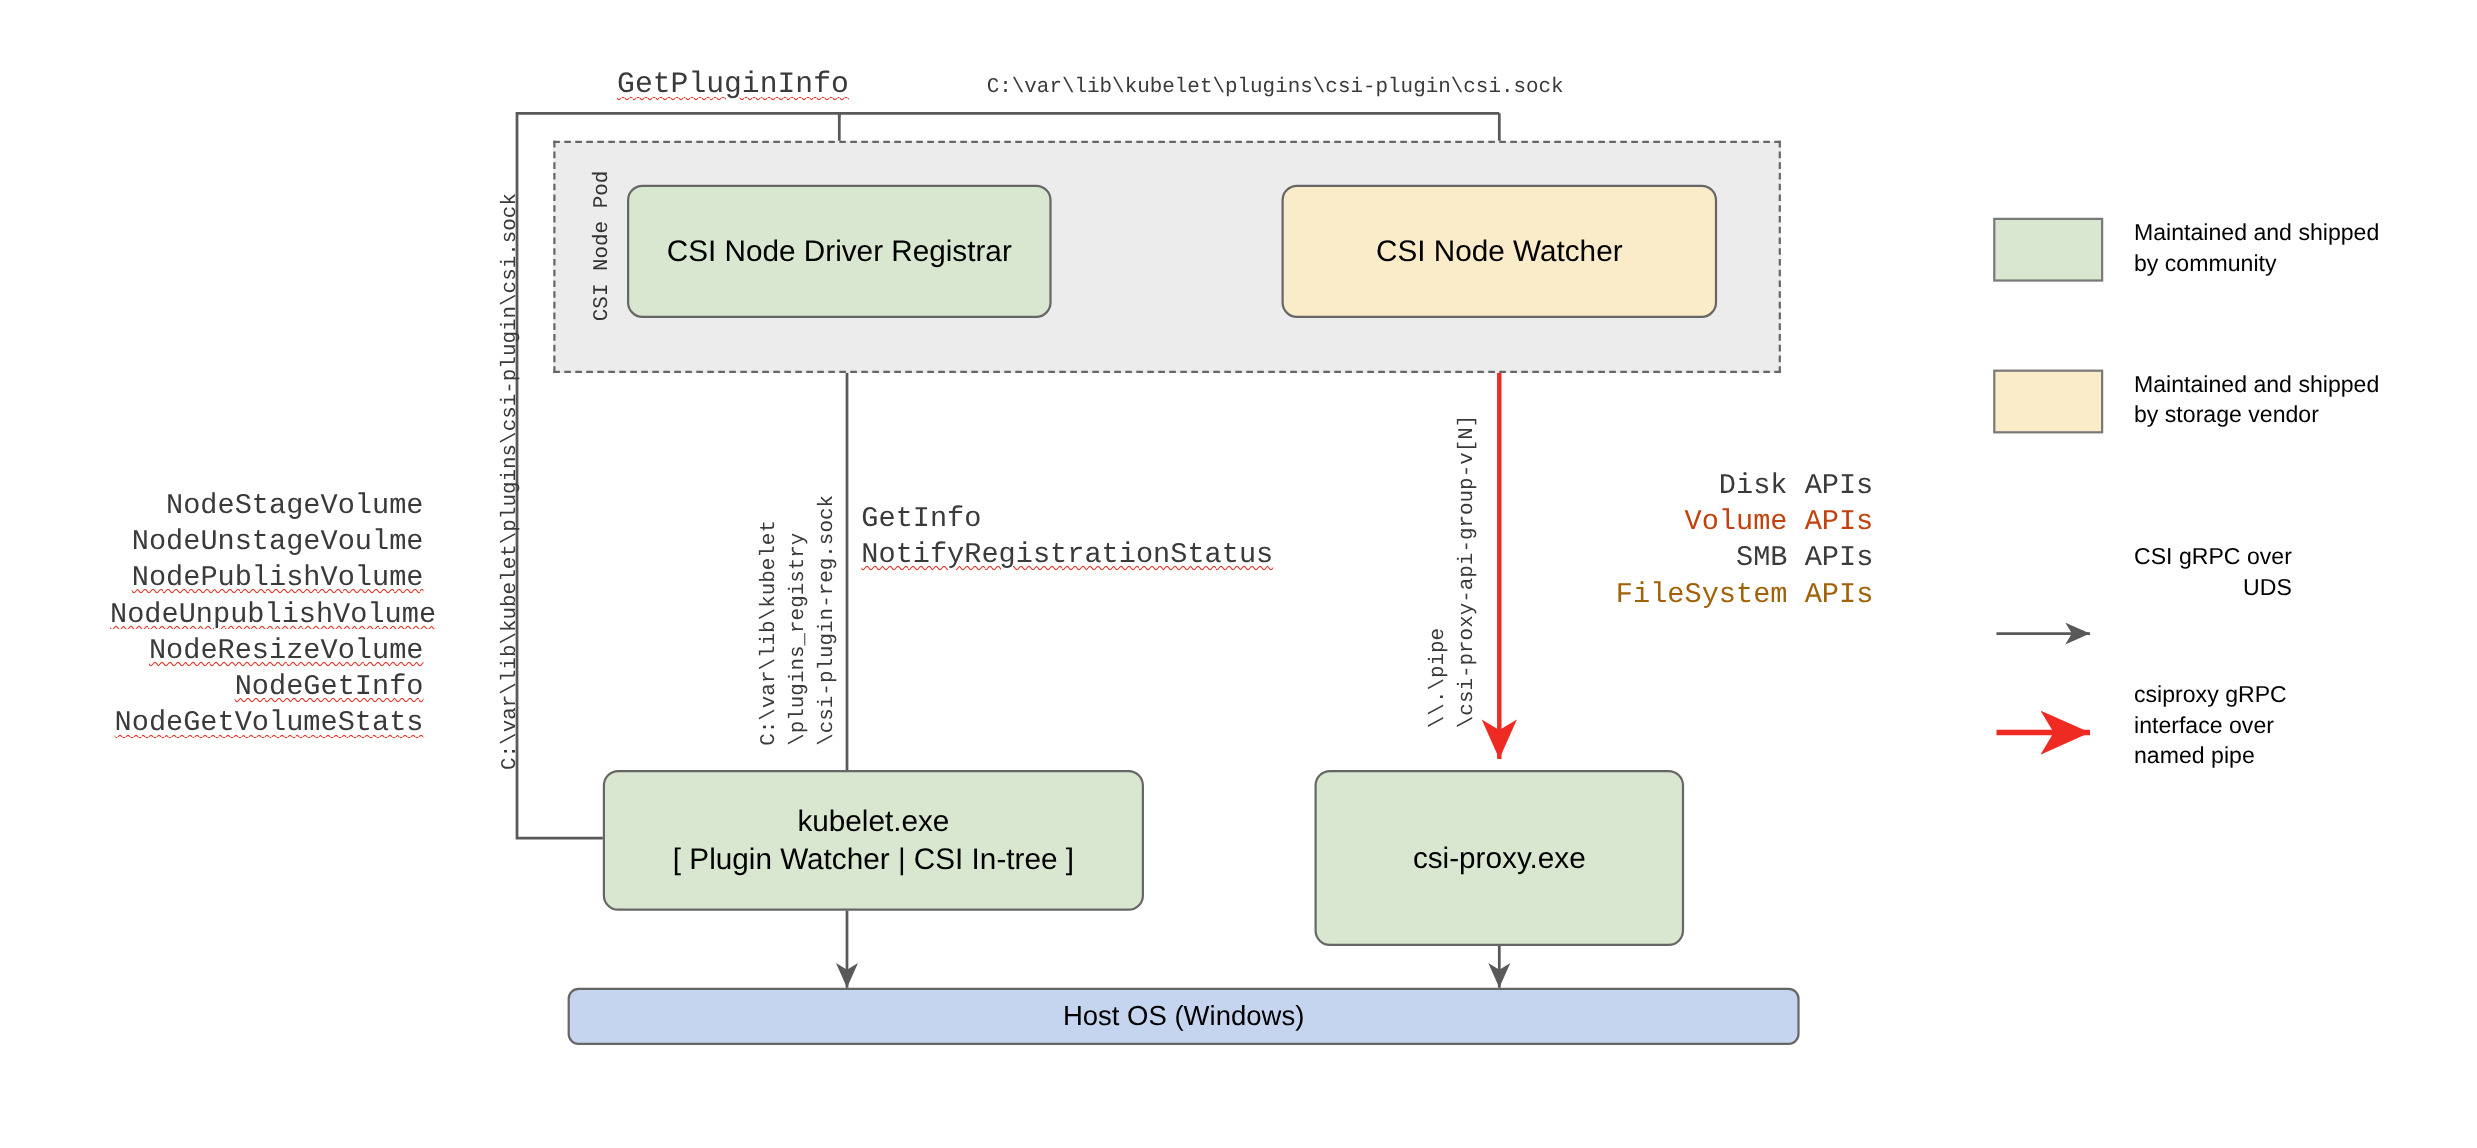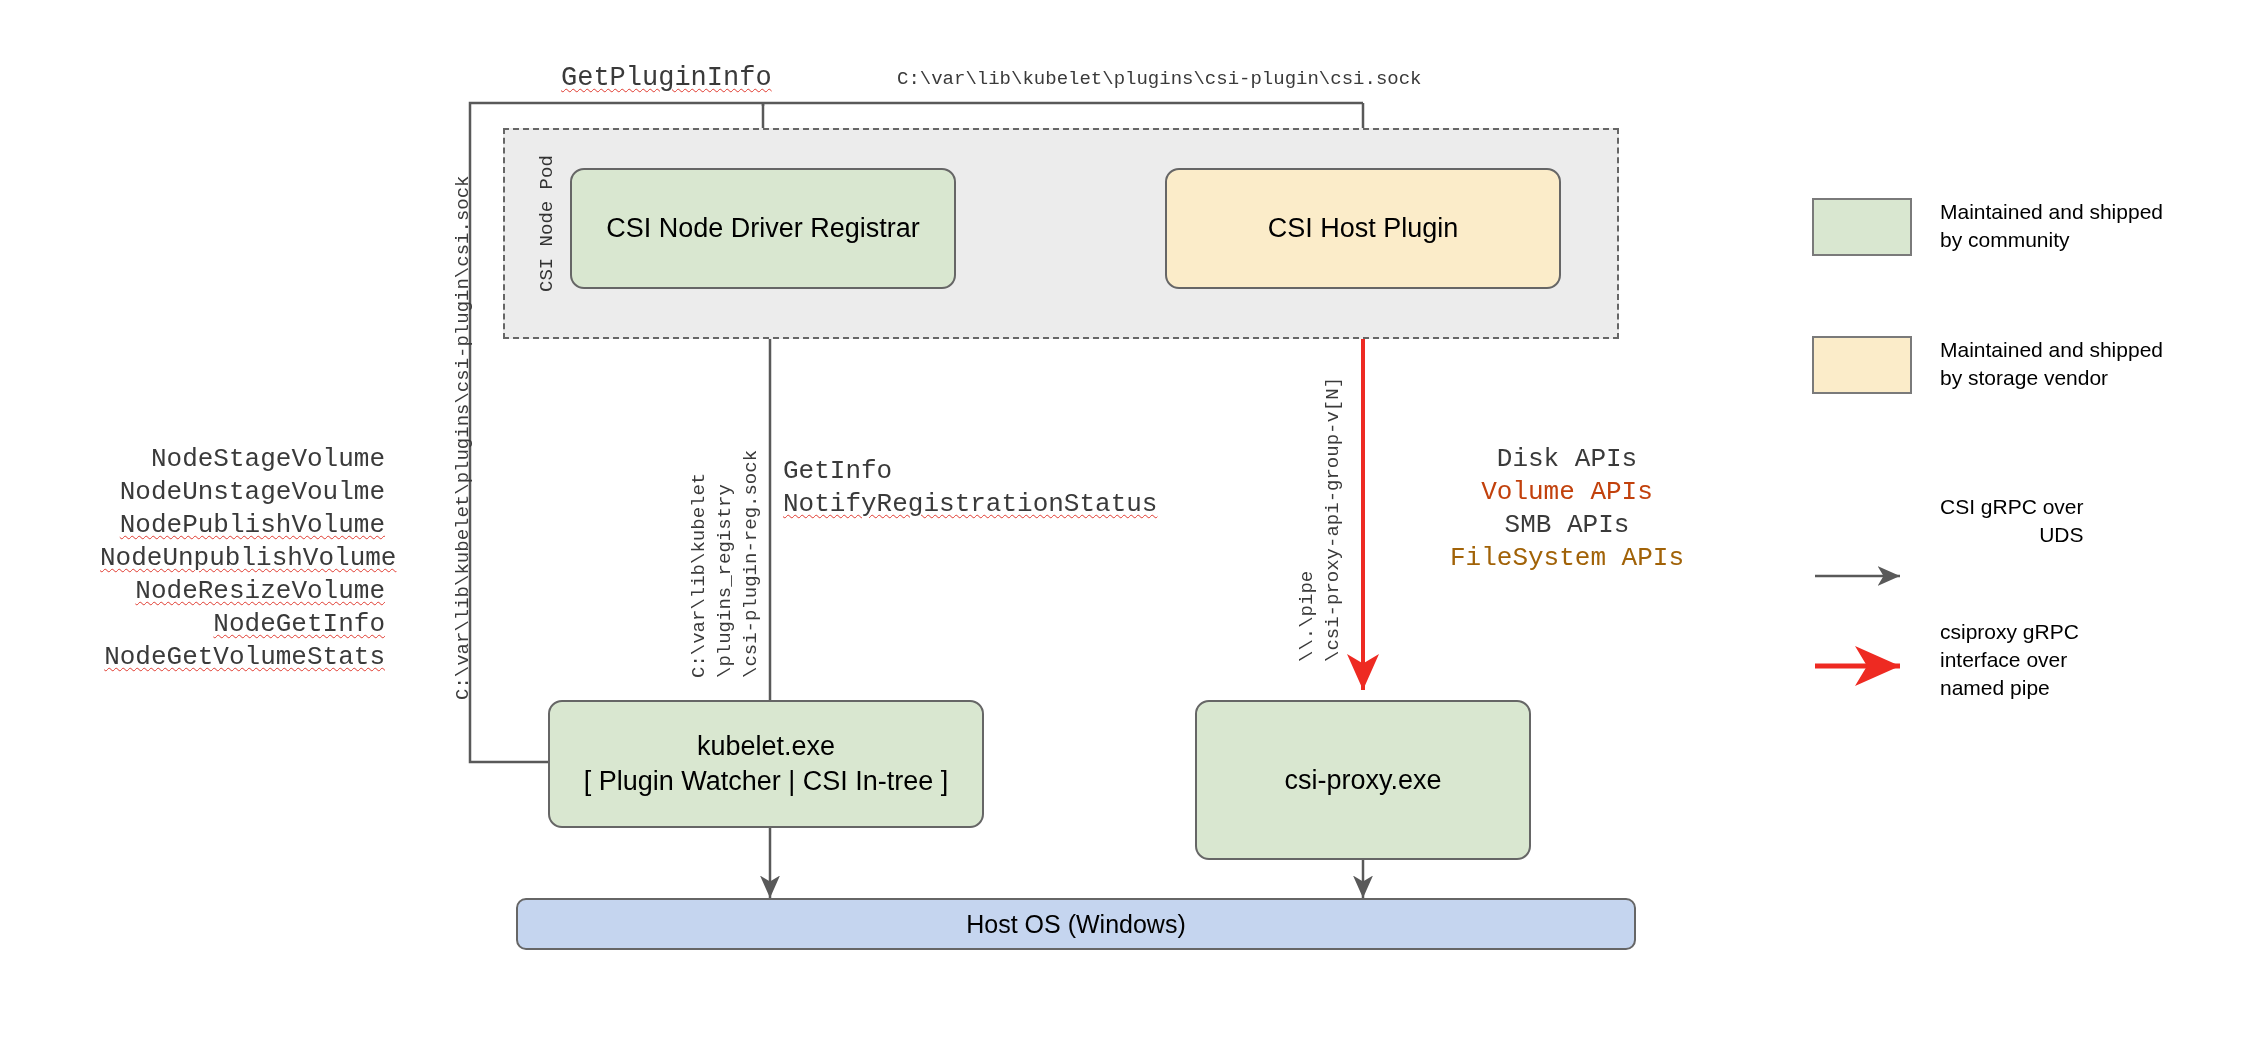--- a/index.html
+++ b/index.html
@@ -70,24 +70,24 @@
 
   <div class="podbox" style="left:503px;top:128px;width:1116px;height:211px;"></div>
 
   <div class="vtext mono" style="left:536px;top:292px;transform:rotate(-90deg);font-size:19px;color:#333;">CSI Node Pod</div>
 
   <div class="node green" style="left:570px;top:168px;width:386px;height:121px;font-size:27px;">
     <span>CSI Node Driver Registrar</span>
   </div>
 
   <div class="node yellow" style="left:1165px;top:168px;width:396px;height:121px;font-size:27px;">
-    <span>CSI Host Plugin</span>
+    <span>CSI Node Watcher</span>
   </div>
 
-  <div class="node green" style="left:548px;top:700px;width:436px;height:128px;font-size:27px;flex-direction:column;">
+  <div class="node green" style="left:548px;top:700px;width:492px;height:128px;font-size:27px;flex-direction:column;">
     <span>kubelet.exe</span>
     <span>[ Plugin Watcher | CSI In-tree ]</span>
   </div>
 
   <div class="node green" style="left:1195px;top:700px;width:336px;height:160px;font-size:27px;">
     <span>csi-proxy.exe</span>
   </div>
 
   <div class="node blue" style="left:516px;top:898px;width:1120px;height:52px;font-size:25px;">
     <span>Host OS (Windows)</span>
@@ -104,21 +104,21 @@
   <div class="vtext mono" style="left:740px;top:678px;transform:rotate(-90deg);font-size:19px;color:#3a3a3a;">\csi-plugin-reg.sock</div>
 
   <div class="lbl mono" style="left:783px;top:456px;font-size:26px;color:#3a3a3a;">GetInfo</div>
   <div class="lbl mono sq" style="left:783px;top:489px;font-size:26px;color:#3a3a3a;">NotifyRegistrationStatus</div>
 
   <div class="vtext mono" style="left:1296px;top:662px;transform:rotate(-90deg);font-size:19px;color:#3a3a3a;">\\.\pipe</div>
   <div class="vtext mono" style="left:1322px;top:662px;transform:rotate(-90deg);font-size:19px;color:#3a3a3a;">\csi-proxy-api-group-v[N]</div>
 
   <div id="rpc-list" style="position:absolute;left:100px;top:443px;width:285px;text-align:right;"><div class="mono" style="font-size: 26px; line-height: 1.27; color: rgb(58, 58, 58); display: inline-block; width: 100%;"><span class="">NodeStageVolume</span></div><div class="mono" style="font-size: 26px; line-height: 1.27; color: rgb(58, 58, 58); display: inline-block; width: 100%;"><span class="">NodeUnstageVoulme</span></div><div class="mono" style="font-size: 26px; line-height: 1.27; color: rgb(58, 58, 58); display: inline-block; width: 100%;"><span class="sq">NodePublishVolume</span></div><div class="mono" style="font-size: 26px; line-height: 1.27; color: rgb(58, 58, 58); display: inline-block; width: 100%;"><span class="sq">NodeUnpublishVolume</span></div><div class="mono" style="font-size: 26px; line-height: 1.27; color: rgb(58, 58, 58); display: inline-block; width: 100%;"><span class="sq">NodeResizeVolume</span></div><div class="mono" style="font-size: 26px; line-height: 1.27; color: rgb(58, 58, 58); display: inline-block; width: 100%;"><span class="sq">NodeGetInfo</span></div><div class="mono" style="font-size: 26px; line-height: 1.27; color: rgb(58, 58, 58); display: inline-block; width: 100%;"><span class="sq">NodeGetVolumeStats</span></div></div>
 
-  <div id="api-list" style="position:absolute;left:1383px;top:443px;width:320px;text-align:center;margin-left:24px;">
+  <div id="api-list" style="position:absolute;left:1383px;top:425px;width:320px;text-align:right;">
       <div class="mono" style="font-size: 26px; line-height: 1.27; color: rgb(58, 58, 58);">Disk APIs</div>
       <div class="mono" style="font-size: 26px; line-height: 1.27; color: #c2410c;">Volume APIs</div>
       <div class="mono" style="font-size: 26px; line-height: 1.27; color: rgb(58, 58, 58);">SMB APIs</div>
       <div class="mono" style="font-size: 26px; line-height: 1.27; color: #a16207;">FileSystem APIs</div>
     </div>
 
   <div class="legend-sw" style="left:1812px;top:198px;background:#d9e7d0;"></div>
   <div class="legend-tx" style="left:1940px;top:198px;">Maintained and shipped
 by community</div>
 

